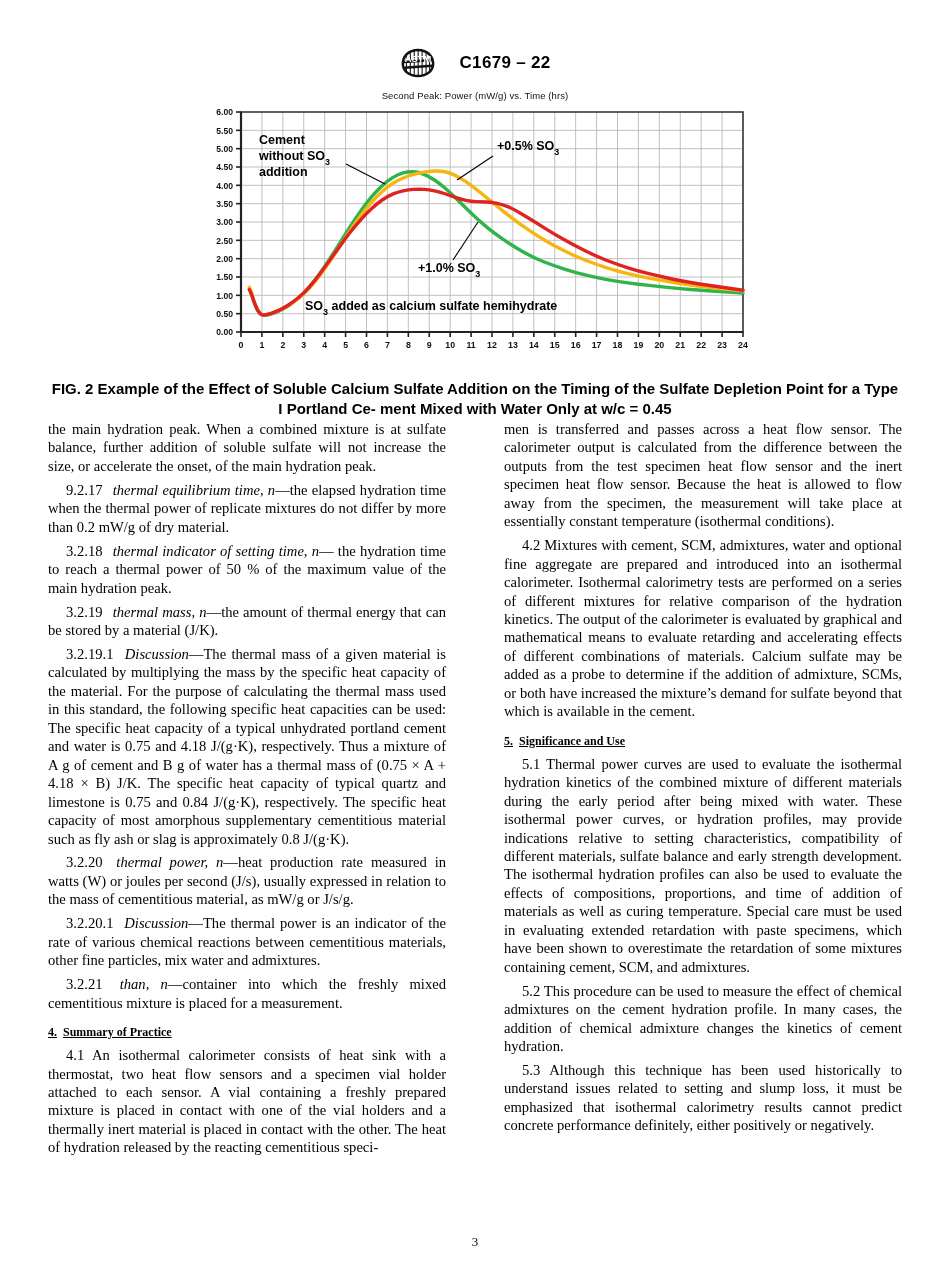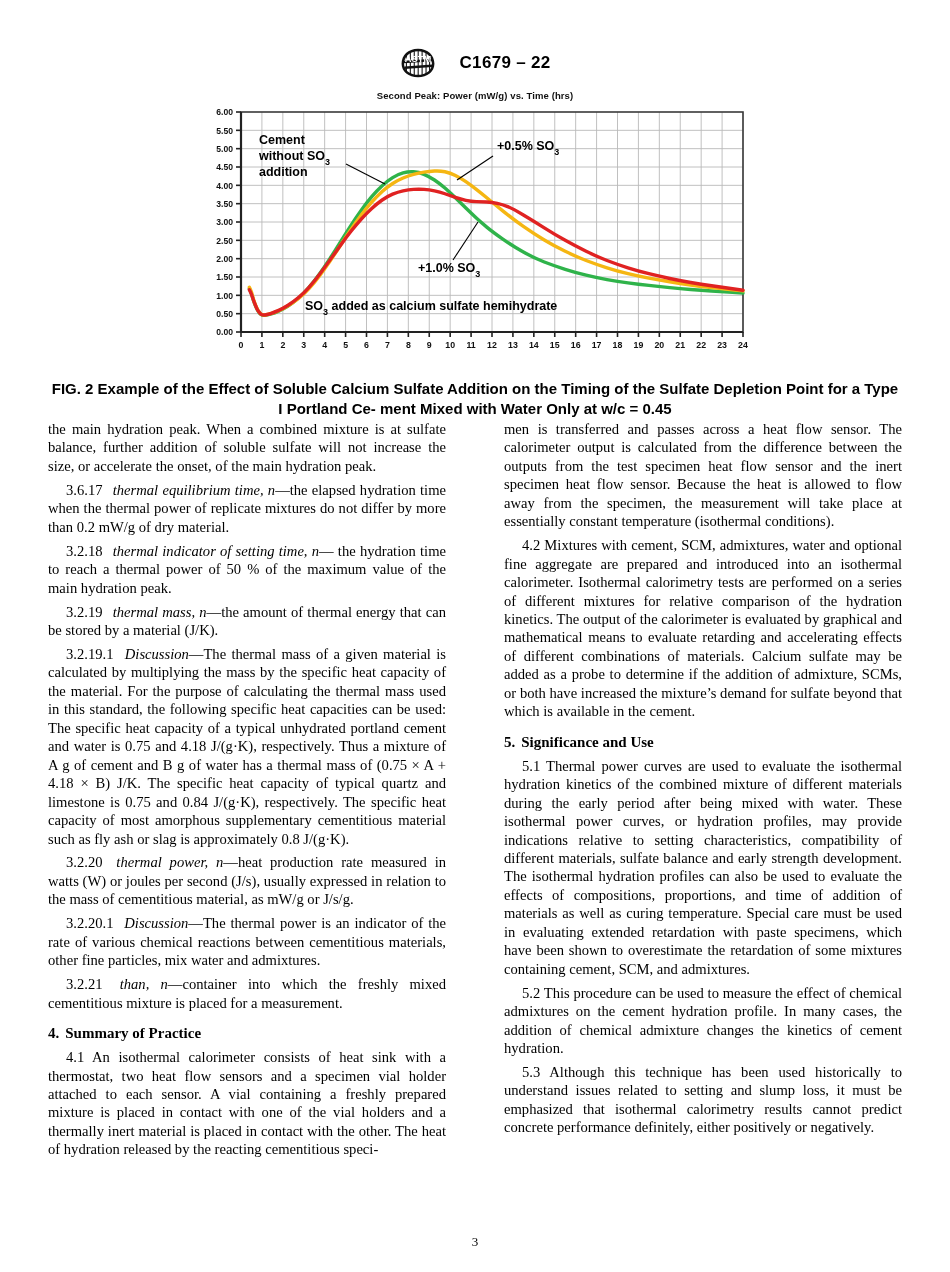--- a/index.html
+++ b/index.html
@@ -23,21 +23,21 @@
     font-family:"Liberation Sans", sans-serif;
     font-size:17px; font-weight:bold; letter-spacing:.3px;
   }
 
   
   .figure { position:absolute; top:90px; left:0; width:950px; }
   .chart-wrap { width:560px; margin:0 auto; position:relative; }
   .chart-title {
     text-align:center;
     font-family:"Liberation Sans", sans-serif;
-    font-size:9.5px; font-weight:bold; color:#111;
+    font-size:9.5px; font-weight:normal; color:#111;
     margin-bottom:3px; letter-spacing:.1px;
   }
   .chart-svg { display:block; }
 
   .fig-caption {
     width:850px; margin:10px auto 0;
     font-family:"Liberation Sans", sans-serif;
     font-size:15px; font-weight:bold; text-align:center;
     line-height:1.32; color:#000;
   }
@@ -52,24 +52,25 @@
   p {
     margin:0 0 0 0;
     font-size:14.6px; line-height:1.265;
     text-align:justify;
     text-indent:18px;
     -webkit-hyphens:none; hyphens:none;
   }
   p.cont { text-indent:0; }
   p + p { margin-top:5.5px; }
   h2 {
-    font-size:15px; font-weight:bold;
+    font-size:12px; font-weight:bold;
     margin:13px 0 6px 0;
     font-family:"Liberation Serif", serif;
     text-indent:0;
+    text-decoration:underline;
   }
   h2 .num { margin-right:6px; }
   i { font-style:italic;margin-left:6px; }
 
   .page-num {
     position:absolute; bottom:22px; left:0; width:950px;
     text-align:center; font-size:13px;
   }
 </style>
 </head>
@@ -232,21 +233,21 @@
     </div>
     <div class="fig-caption">
       <span>FIG. 2 Example of the Effect of Soluble Calcium Sulfate Addition on the Timing of the Sulfate Depletion Point for a Type I Portland Ce-</span>
       <span>ment Mixed with Water Only at w/c = 0.45</span>
     </div>
   </div>
 
   <div class="columns">
     <div class="col" id="left-col">
         <p class="cont"><span>the main hydration peak. When a combined mixture is at sulfate balance, further addition of soluble sulfate will not increase the size, or accelerate the onset, of the main hydration peak.</span></p>
-        <p><span>3.6.17 </span><i>thermal equilibrium time, n</i><span>—the elapsed hydration time when the thermal power of replicate mixtures do not differ by more than 0.2 mW/g of dry material.</span></p>
+        <p><span>9.2.17 </span><i>thermal equilibrium time, n</i><span>—the elapsed hydration time when the thermal power of replicate mixtures do not differ by more than 0.2 mW/g of dry material.</span></p>
         <p><span>3.2.18 </span><i>thermal indicator of setting time, n</i><span>— the hydration time to reach a thermal power of 50 % of the maximum value of the main hydration peak.</span></p>
         <p><span>3.2.19 </span><i>thermal mass, n</i><span>—the amount of thermal energy that can be stored by a material (J/K).</span></p>
         <p><span>3.2.19.1 </span><i>Discussion</i><span>—The thermal mass of a given material is calculated by multiplying the mass by the specific heat capacity of the material. For the purpose of calculating the thermal mass used in this standard, the following specific heat capacities can be used: The specific heat capacity of a typical unhydrated portland cement and water is 0.75 and 4.18 J/(g·K), respectively. Thus a mixture of A g of cement and B g of water has a thermal mass of (0.75 × A + 4.18 × B) J/K. The specific heat capacity of typical quartz and limestone is 0.75 and 0.84 J/(g·K), respectively. The specific heat capacity of most amorphous supplementary cementitious material such as fly ash or slag is approximately 0.8 J/(g·K).</span></p>
         <p><span>3.2.20 </span><i>thermal power, n</i><span>—heat production rate measured in watts (W) or joules per second (J/s), usually expressed in relation to the mass of cementitious material, as mW/g or J/s/g.</span></p>
         <p><span>3.2.20.1 </span><i>Discussion</i><span>—The thermal power is an indicator of the rate of various chemical reactions between cementitious materials, other fine particles, mix water and admixtures.</span></p>
         <p><span>3.2.21 </span><i>than, n</i><span>—container into which the freshly mixed cementitious mixture is placed for a measurement.</span></p>
         <h2><span class="num">4.</span><span>Summary of Practice</span></h2>
         <p><span>4.1  An isothermal calorimeter consists of heat sink with a thermostat, two heat flow sensors and a specimen vial holder attached to each sensor. A vial containing a freshly prepared mixture is placed in contact with one of the vial holders and a thermally inert material is placed in contact with the other. The heat of hydration released by the reacting cementitious speci-</span></p>
       </div>
     <div class="col" id="right-col">

